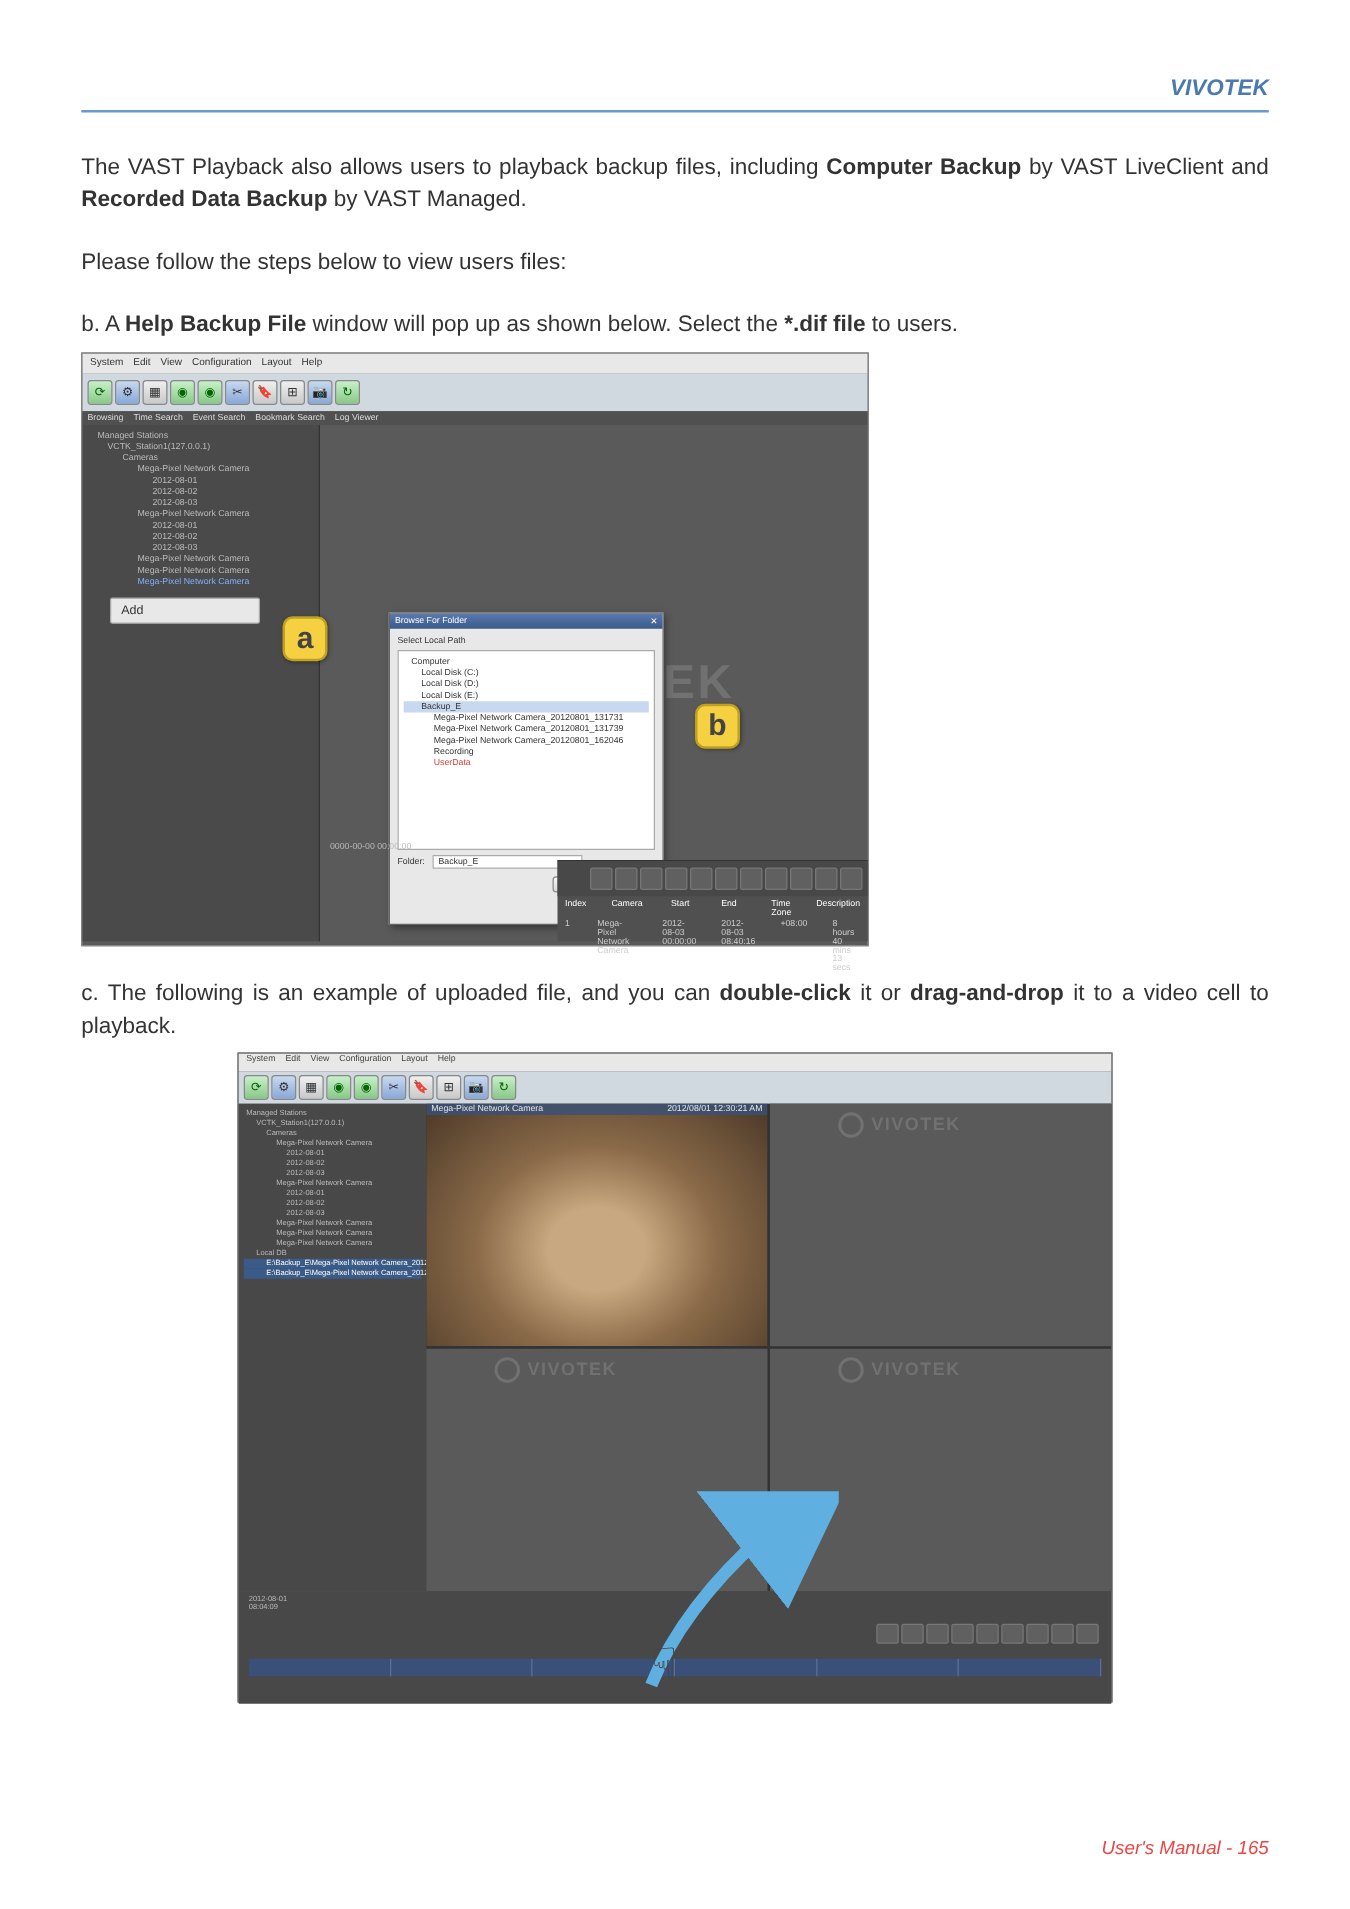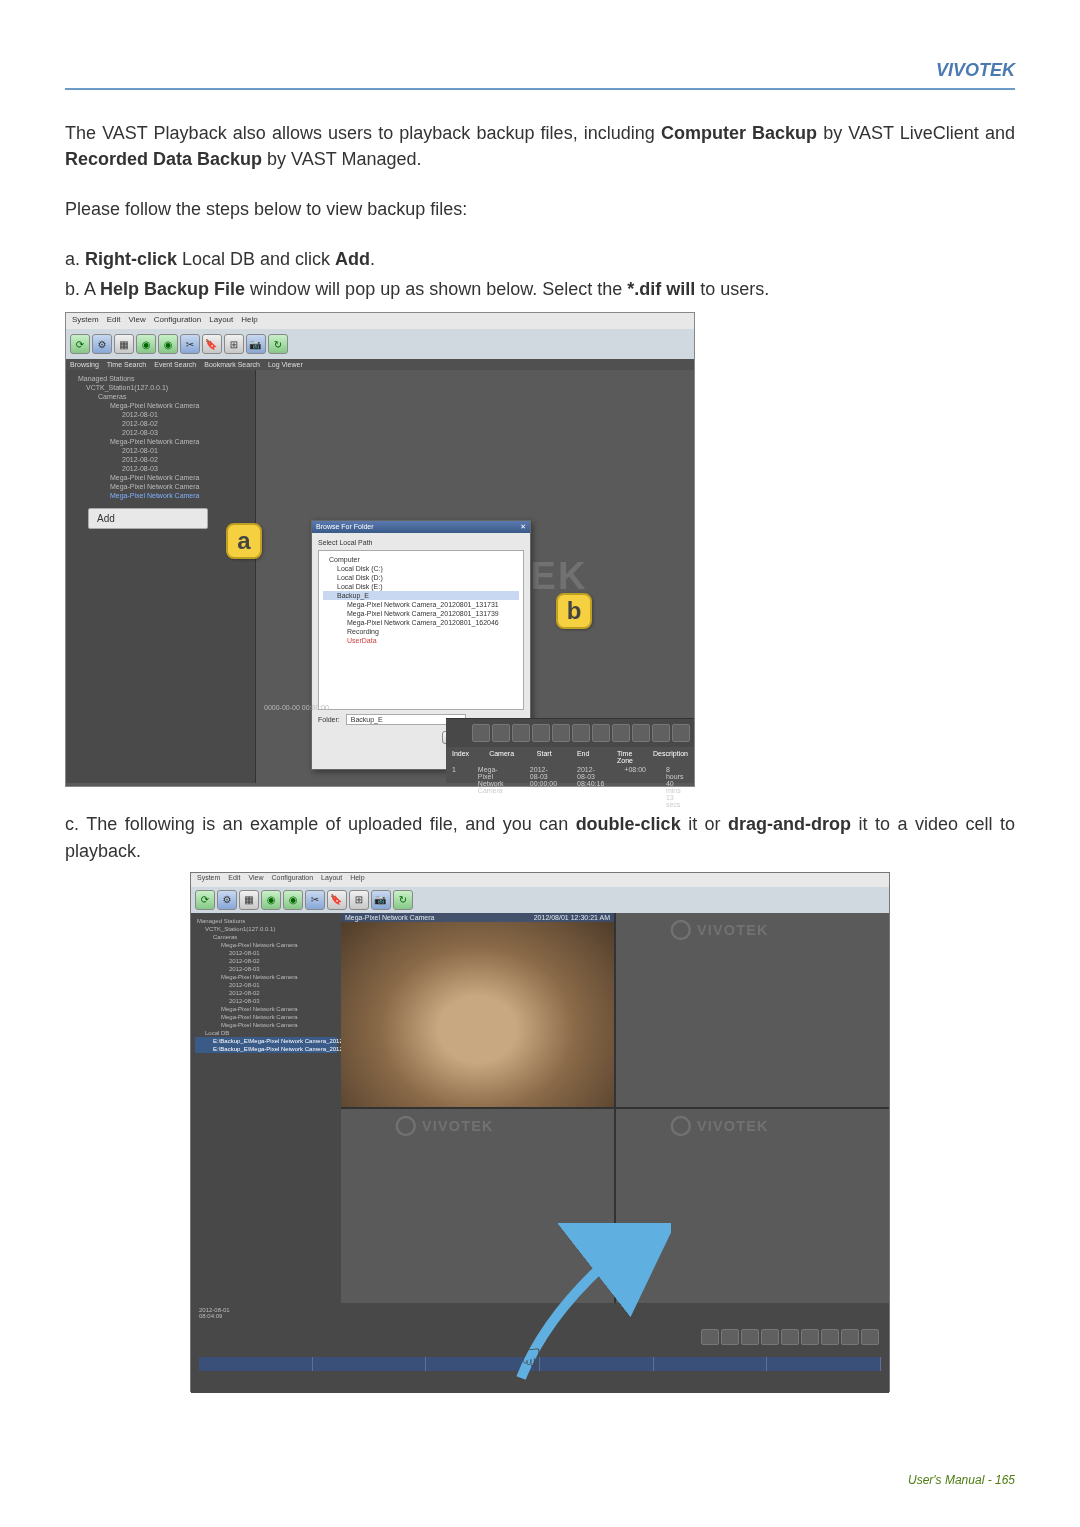--- a/index.html
+++ b/index.html
@@ -346,44 +346,41 @@
       position: absolute;
       left: 330px;
       bottom: 10px;
       font-size: 34px;
       color: #444;
     }
     .footer {
       position: absolute;
       bottom: 40px;
       right: 65px;
-      color: #4d7c0f;
+      color: #ef4444;
       font-style: italic;
-      font-size: 12px;
+      font-size: 15px;
     }
   </style>
 </head>
 <body>
 
 <div class="page">
   <div class="brand">VIVOTEK</div>
   <hr class="rule">
 
 
   <p class="body-text">
     <span>The VAST Playback also allows users to playback backup files, including </span><span class="bold">Computer Backup</span><span> by VAST LiveClient and </span><span class="bold">Recorded Data Backup</span><span> by VAST Managed.</span>
   </p>
 
-  <p class="body-text">Please follow the steps below to view backup files:</p>
-
-  <p class="step-line">
-    <span>a. </span><span class="bold">Right-click</span><span> Local DB and click </span><span class="bold">Add</span><span>.</span>
-  </p>
+  <p class="body-text">Please follow the steps below to view users files:</p>
+
   <p class="step-line" style="margin-bottom:10px">
-    <span>b. A </span><span class="bold">Help Backup File</span><span> window will pop up as shown below. Select the </span><span class="bold">*.dif will</span><span> to users.</span>
+    <span>b. A </span><span class="bold">Help Backup File</span><span> window will pop up as shown below. Select the </span><span class="bold">*.dif file</span><span> to users.</span>
   </p>
 
   <div class="screenshot screenshot-a">
     <div class="sa-menubar">
       <span>System</span>
       <span>Edit</span>
       <span>View</span>
       <span>Configuration</span>
       <span>Layout</span>
       <span>Help</span>

